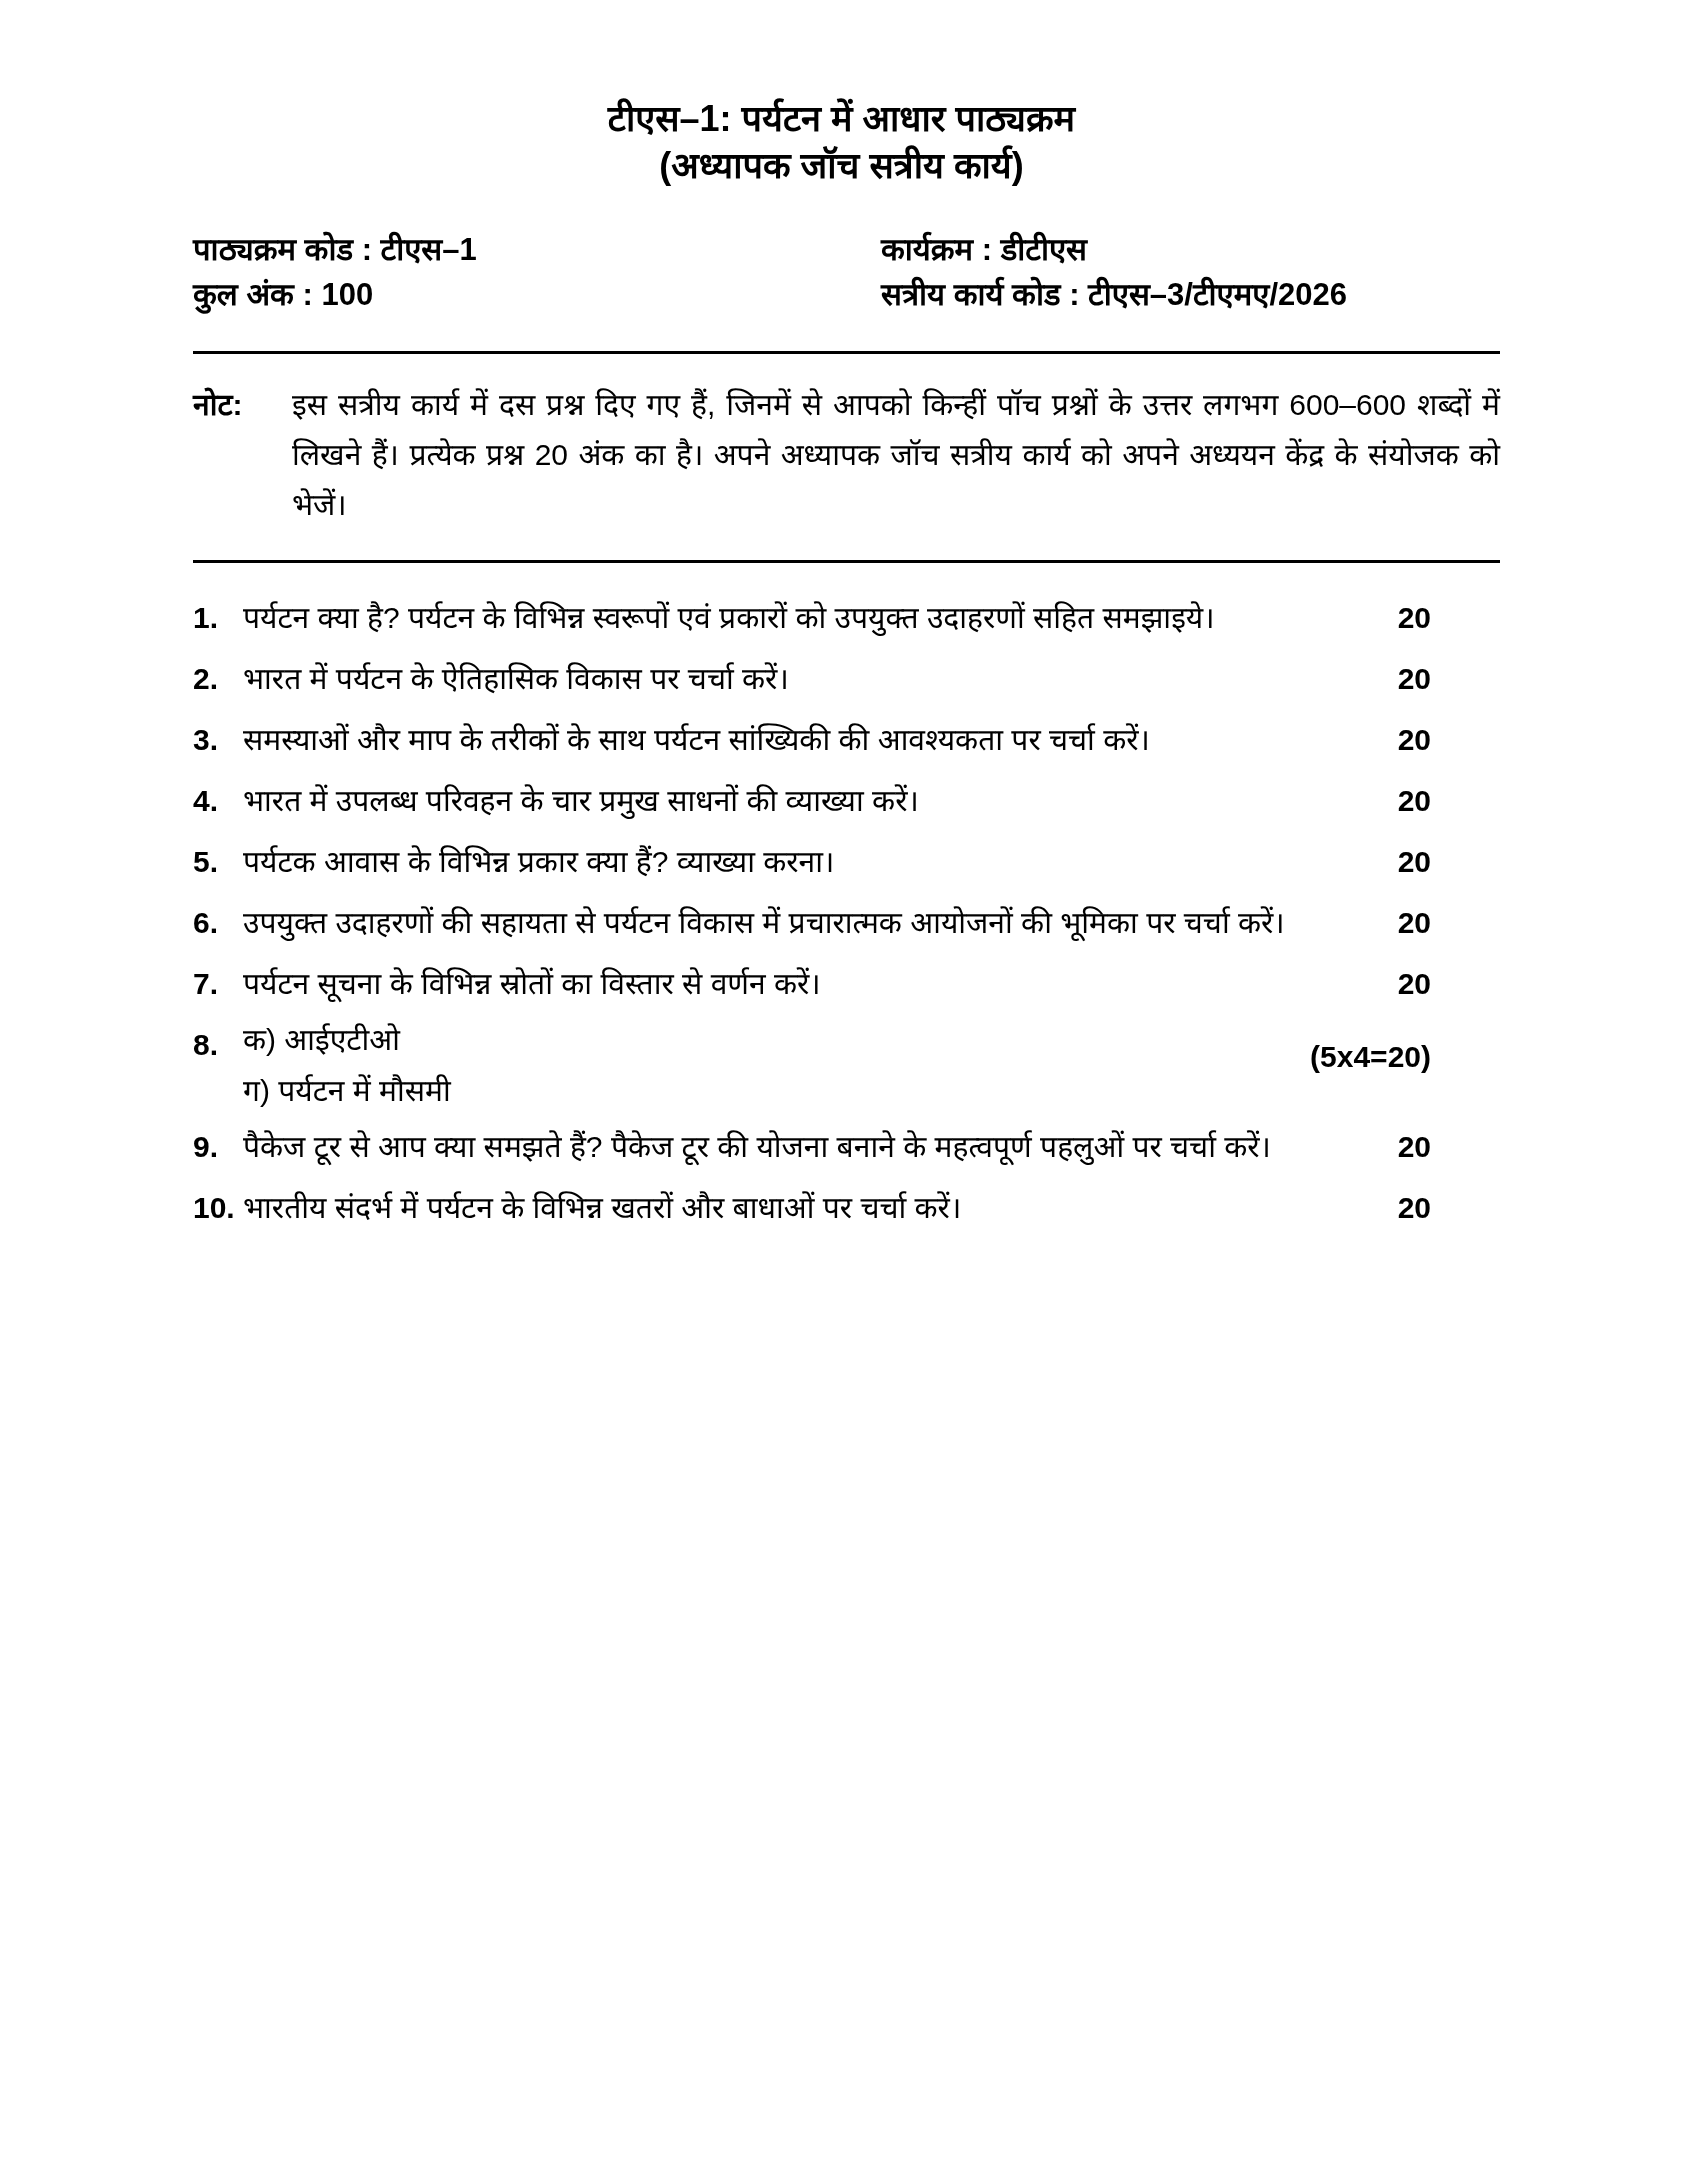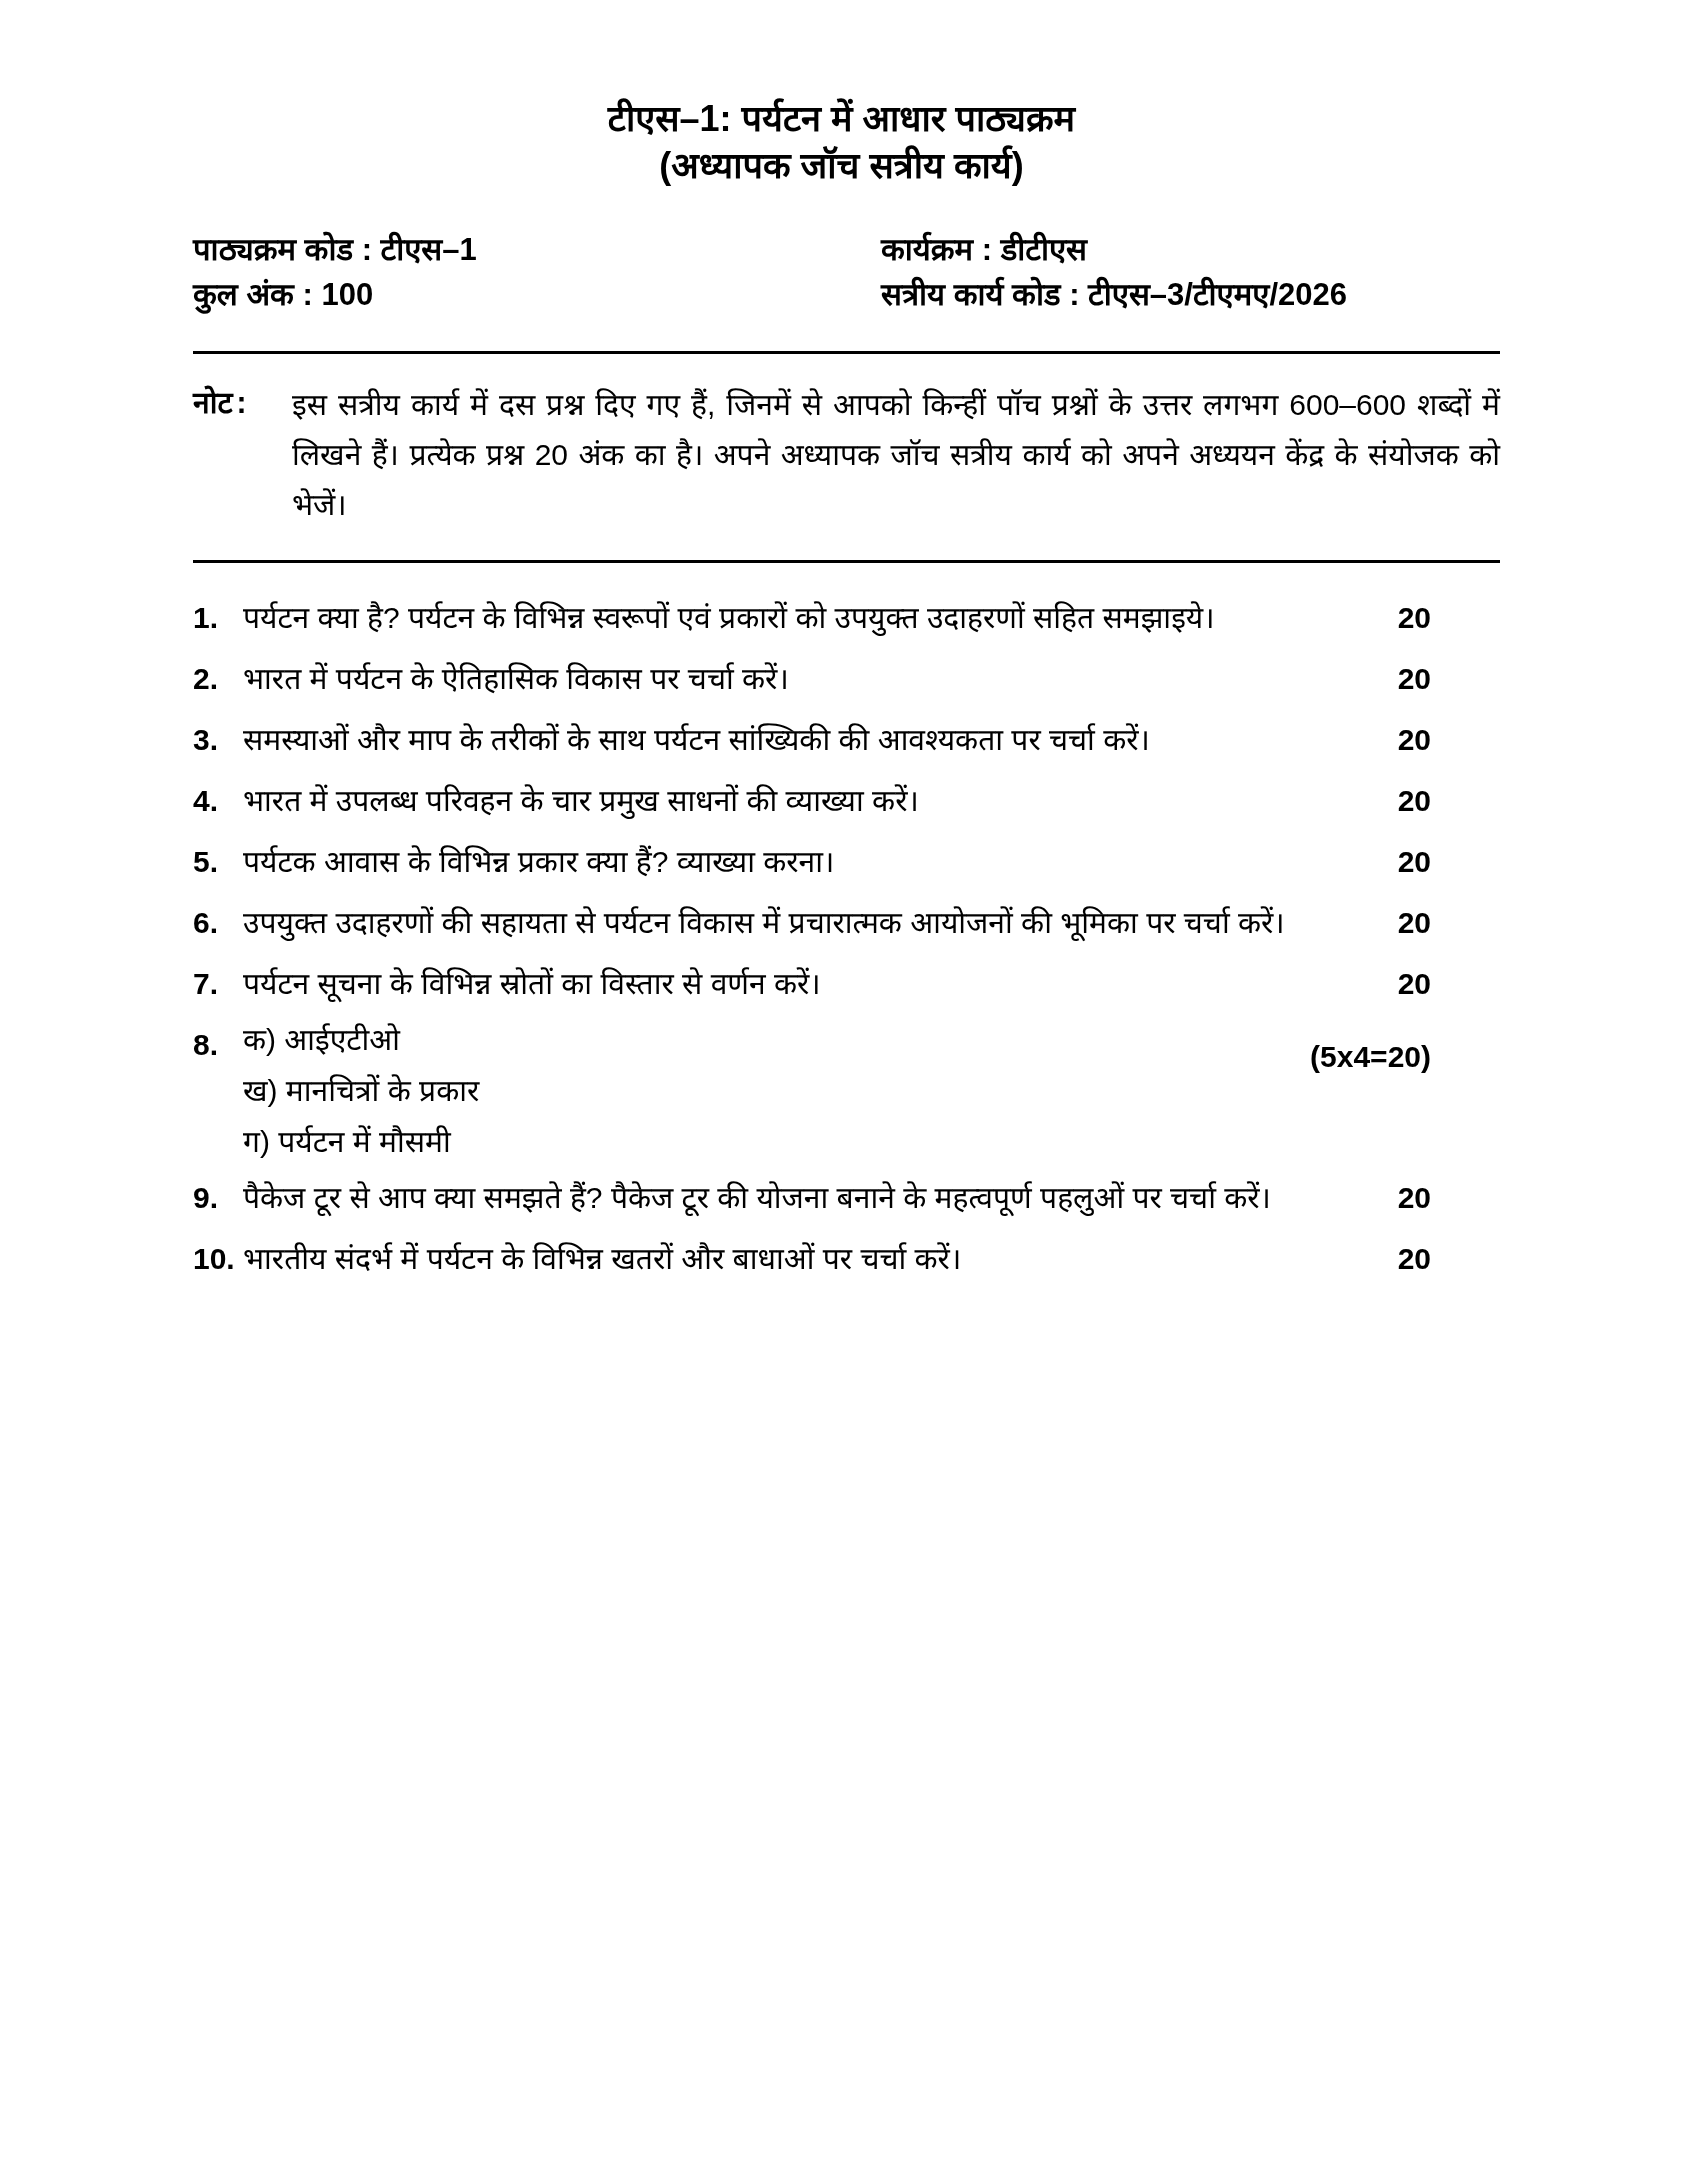--- a/index.html
+++ b/index.html
@@ -53,21 +53,20 @@
   
   .note {
     display: flex;
     margin-top: 26px;
     font-size: 30px;
     line-height: 50px;
   }
   .note-label {
     flex: 0 0 99px;
     font-weight: bold;
-    font-family: Liberation Mono, monospace;
   }
   .note-text {
     flex: 1;
     text-align: justify;
   }
   
   .question-list {
     margin-top: 24px;
     font-size: 30px;
   }
@@ -195,21 +194,20 @@
 
     </div>
     <div class="q-marks">20</div>
   </div>
 
   <div class="q-row has-subitems">
     <div class="q-num">8.</div>
     <div class="q-body">
       <div class="q-subitems">
               <div class="sub-item">क) आईएटीओ</div>
-              <div class="sub-item">ख) मानचित्रों के प्रकार</div>
               <div class="sub-item">ग) पर्यटन में मौसमी</div>
             </div>
     </div>
     <div class="q-marks">(5x4=20)</div>
   </div>
 
   <div class="q-row">
     <div class="q-num">9.</div>
     <div class="q-body">
       <div class="q-text">पैकेज टूर से आप क्या समझते हैं? पैकेज टूर की योजना बनाने के महत्वपूर्ण पहलुओं पर चर्चा करें।</div>

